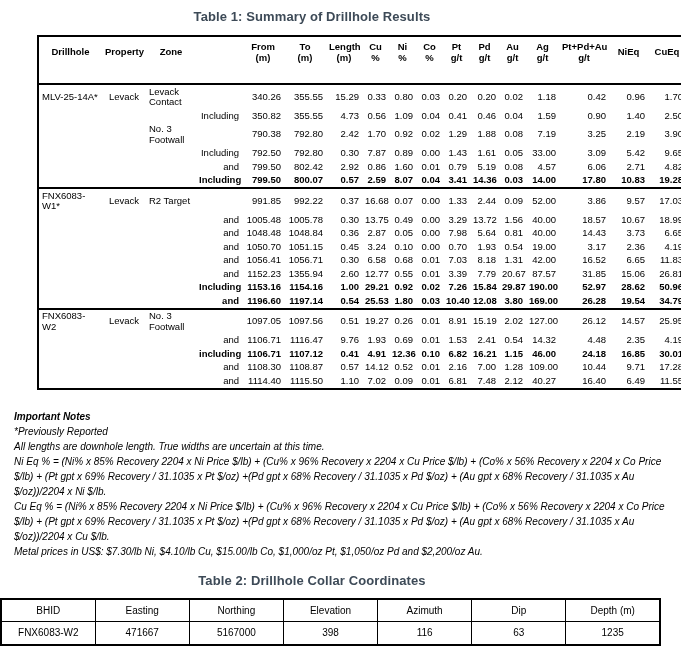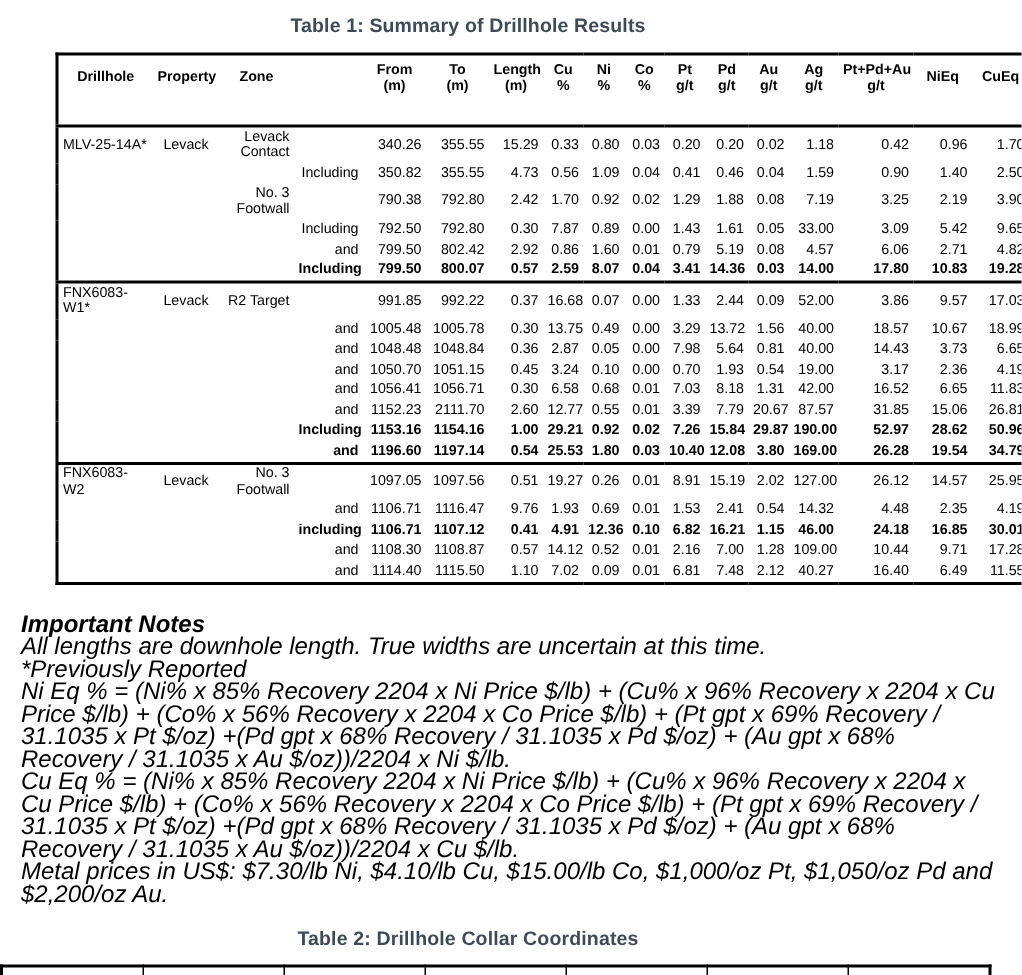--- a/index.html
+++ b/index.html
@@ -37,32 +37,32 @@
     overflow: hidden;
   }
   table.t1 thead th {
     font-weight: bold;
     text-align: center;
     border-bottom: 1.5px solid #000;
     padding-top: 5px; padding-bottom: 20px;
   }
   table.t1 td.c-drill { text-align: left; }
   table.t1 td.c-prop  { text-align: center; }
-  table.t1 td.c-zone  { text-align: right; }
+  table.t1 td.c-zone  { text-align: left; }
   table.t1 td.c-qual  { text-align: right; }
   table.t1 td.num     { text-align: right; }
   table.t1 tr.group-start td { border-top: 2px solid #000; }
   table.t1 tr.bold-row td { font-weight: bold; }
 
   
   .notes {
     margin: 19px 14px 0 14px;
     width: 652px;
     font-style: italic;
-    font-size: 16px;
+    font-size: 10px;
     line-height: 15px;
   }
   .notes .notes-title { font-weight: bold; }
 
   
   .t2-title { margin-top: 14px; margin-bottom: 10px; }
   table.t2 {
     border-collapse: collapse;
     table-layout: fixed;
     width: 661px;
@@ -380,21 +380,21 @@
           <td class="num">16.52</td>
           <td class="num">6.65</td>
           <td class="num">11.83</td>
         </tr>
         <tr>
           <td class="c-drill"></td>
           <td class="c-prop"></td>
           <td class="c-zone"></td>
           <td class="c-qual">and</td>
           <td class="num">1152.23</td>
-          <td class="num">2111.70</td>
+          <td class="num">1355.94</td>
           <td class="num">2.60</td>
           <td class="num">12.77</td>
           <td class="num">0.55</td>
           <td class="num">0.01</td>
           <td class="num">3.39</td>
           <td class="num">7.79</td>
           <td class="num">20.67</td>
           <td class="num">87.57</td>
           <td class="num">31.85</td>
           <td class="num">15.06</td>
@@ -532,22 +532,22 @@
           <td class="num">16.40</td>
           <td class="num">6.49</td>
           <td class="num">11.55</td>
         </tr>
       </tbody>
   </table>
 
   <div class="notes">
     <div class="notes-title">Important Notes</div>
     <div id="notes-lines">
+        <div>*Previously Reported</div>
         <div>All lengths are downhole length. True widths are uncertain at this time.</div>
-        <div>*Previously Reported</div>
         <div>Ni Eq % = (Ni% x 85% Recovery 2204 x Ni Price $/lb) + (Cu% x 96% Recovery x 2204 x Cu Price $/lb) + (Co% x 56% Recovery x 2204 x Co Price $/lb) + (Pt gpt x 69% Recovery / 31.1035 x Pt $/oz) +(Pd gpt x 68% Recovery / 31.1035 x Pd $/oz) + (Au gpt x 68% Recovery / 31.1035 x Au $/oz))/2204 x Ni $/lb.</div>
         <div>Cu Eq % = (Ni% x 85% Recovery 2204 x Ni Price $/lb) + (Cu% x 96% Recovery x 2204 x Cu Price $/lb) + (Co% x 56% Recovery x 2204 x Co Price $/lb) + (Pt gpt x 69% Recovery / 31.1035 x Pt $/oz) +(Pd gpt x 68% Recovery / 31.1035 x Pd $/oz) + (Au gpt x 68% Recovery / 31.1035 x Au $/oz))/2204 x Cu $/lb.</div>
         <div>Metal prices in US$: $7.30/lb Ni, $4.10/lb Cu, $15.00/lb Co, $1,000/oz Pt, $1,050/oz Pd and $2,200/oz Au.</div>
       </div>
   </div>
 
   <div class="table-title t2-title">Table 2: Drillhole Collar Coordinates</div>
 
   <table class="t2">
     <thead>

